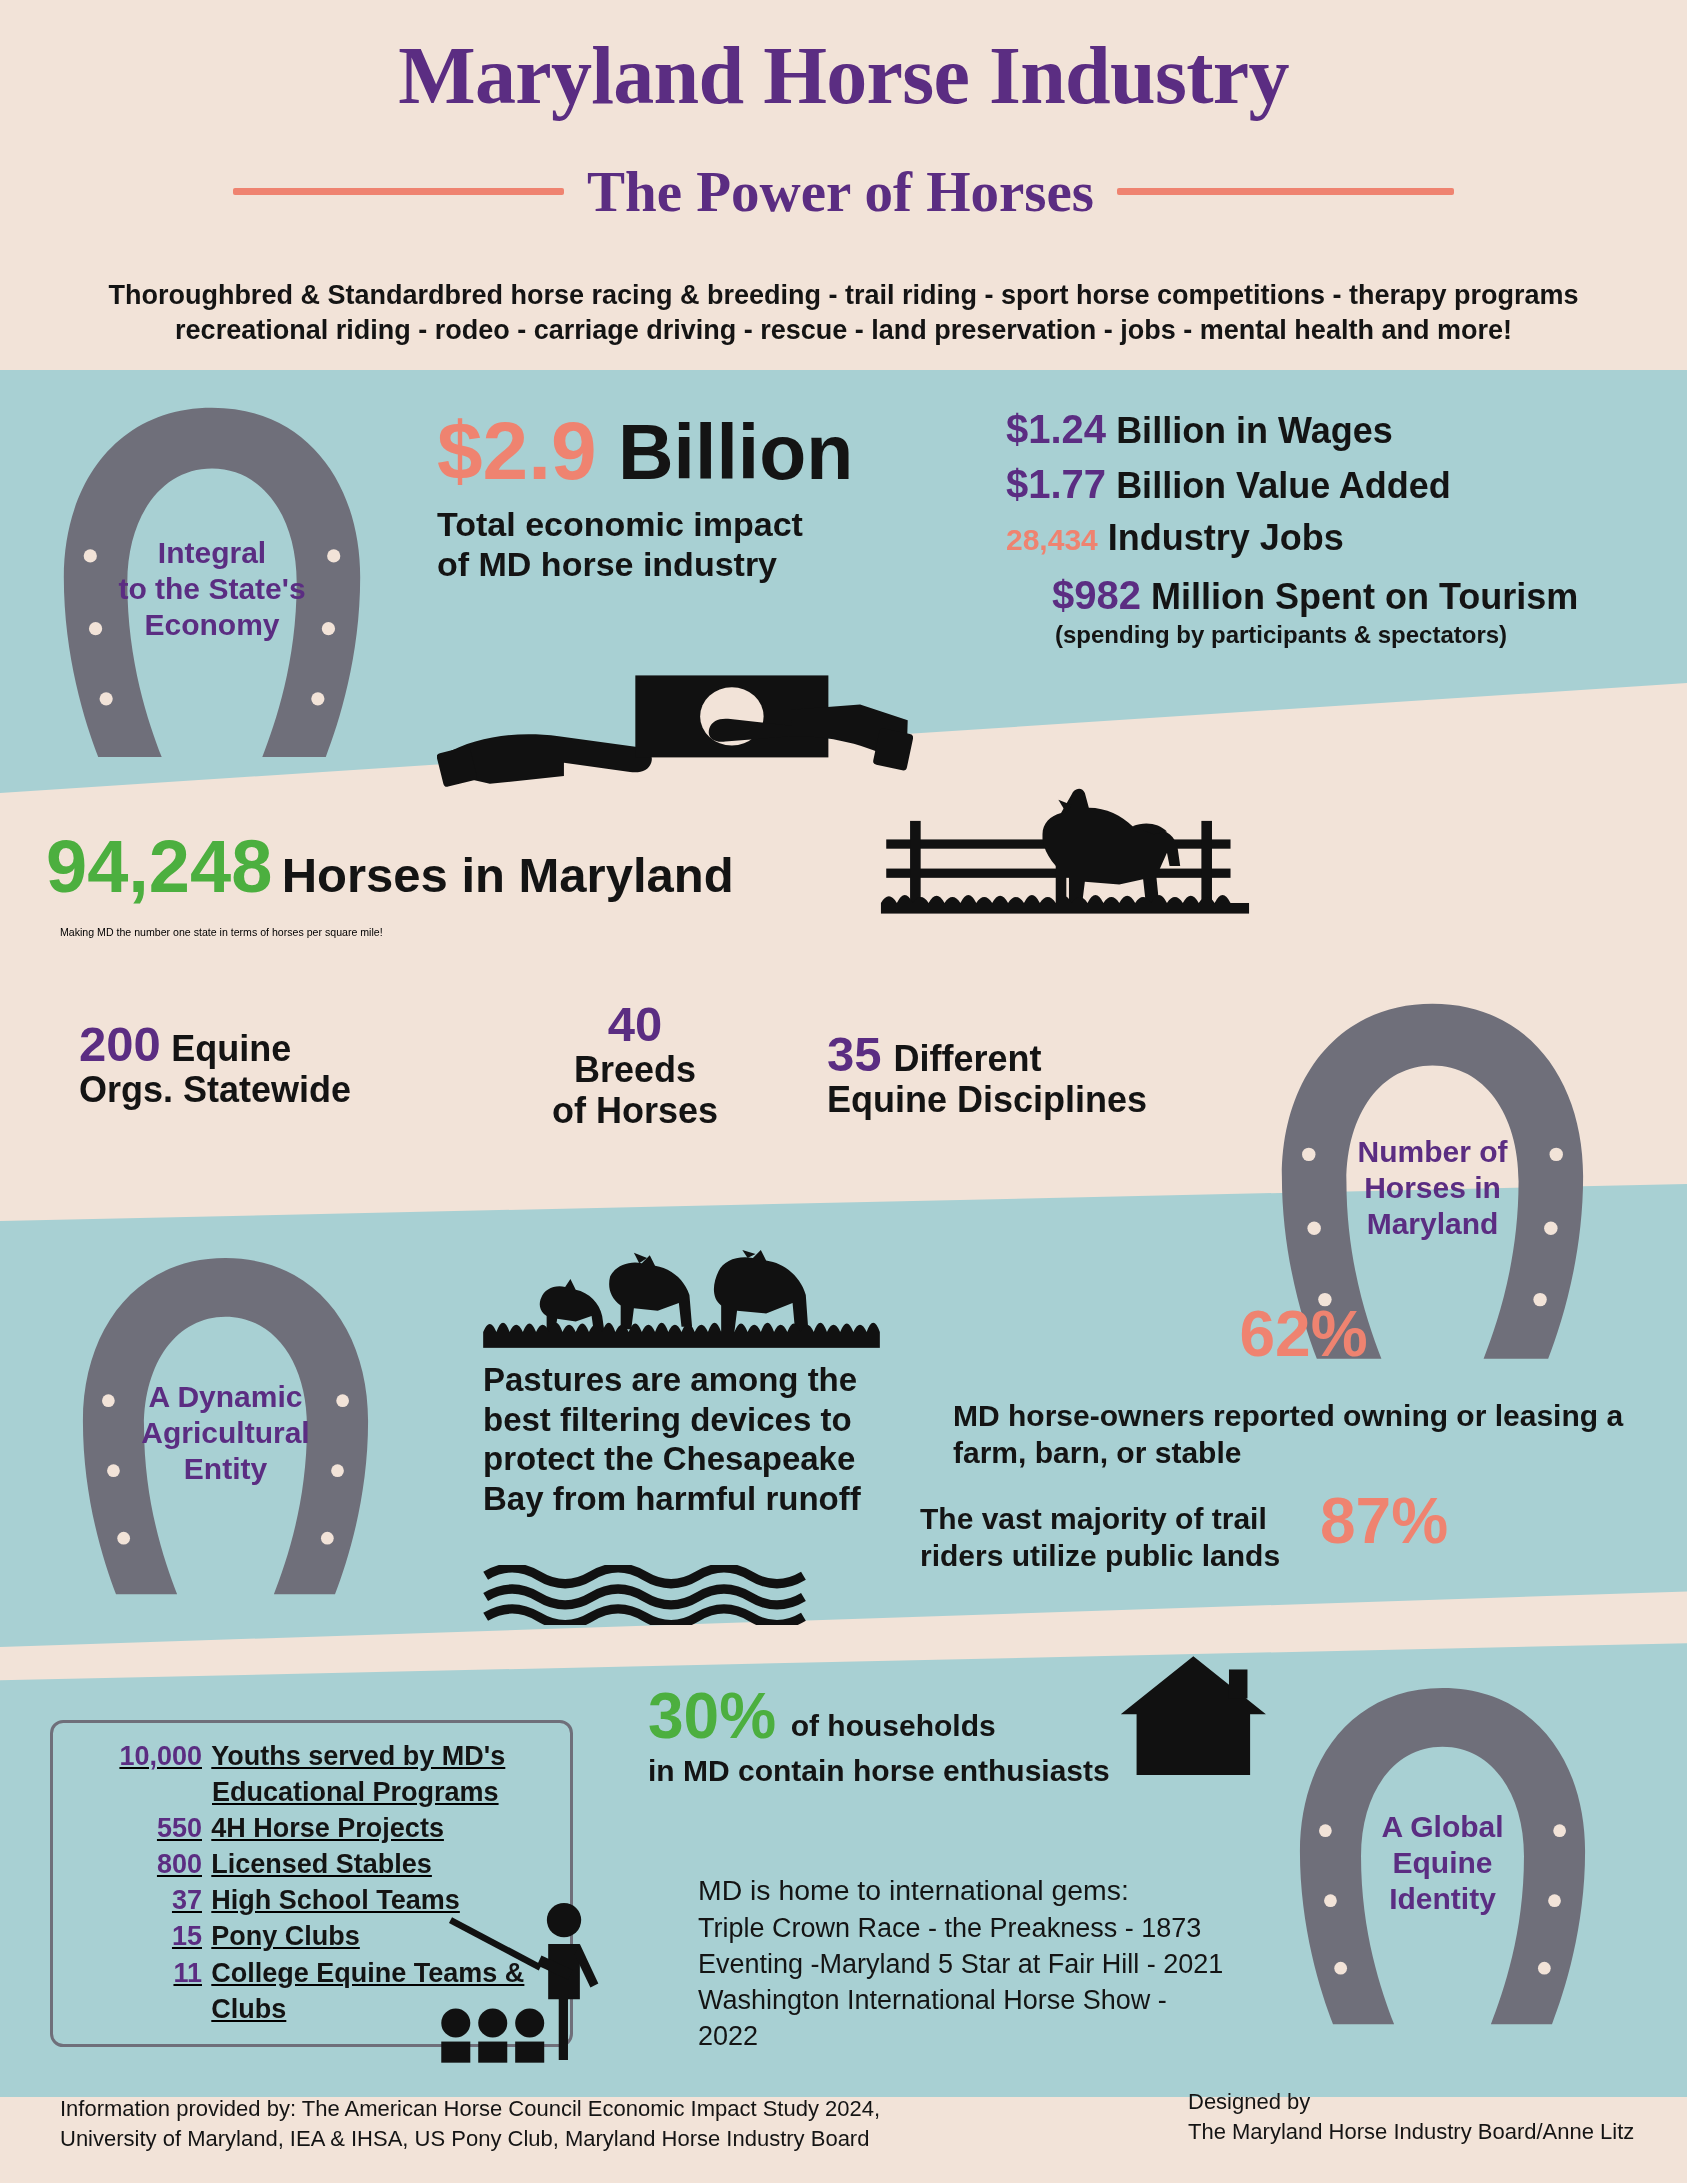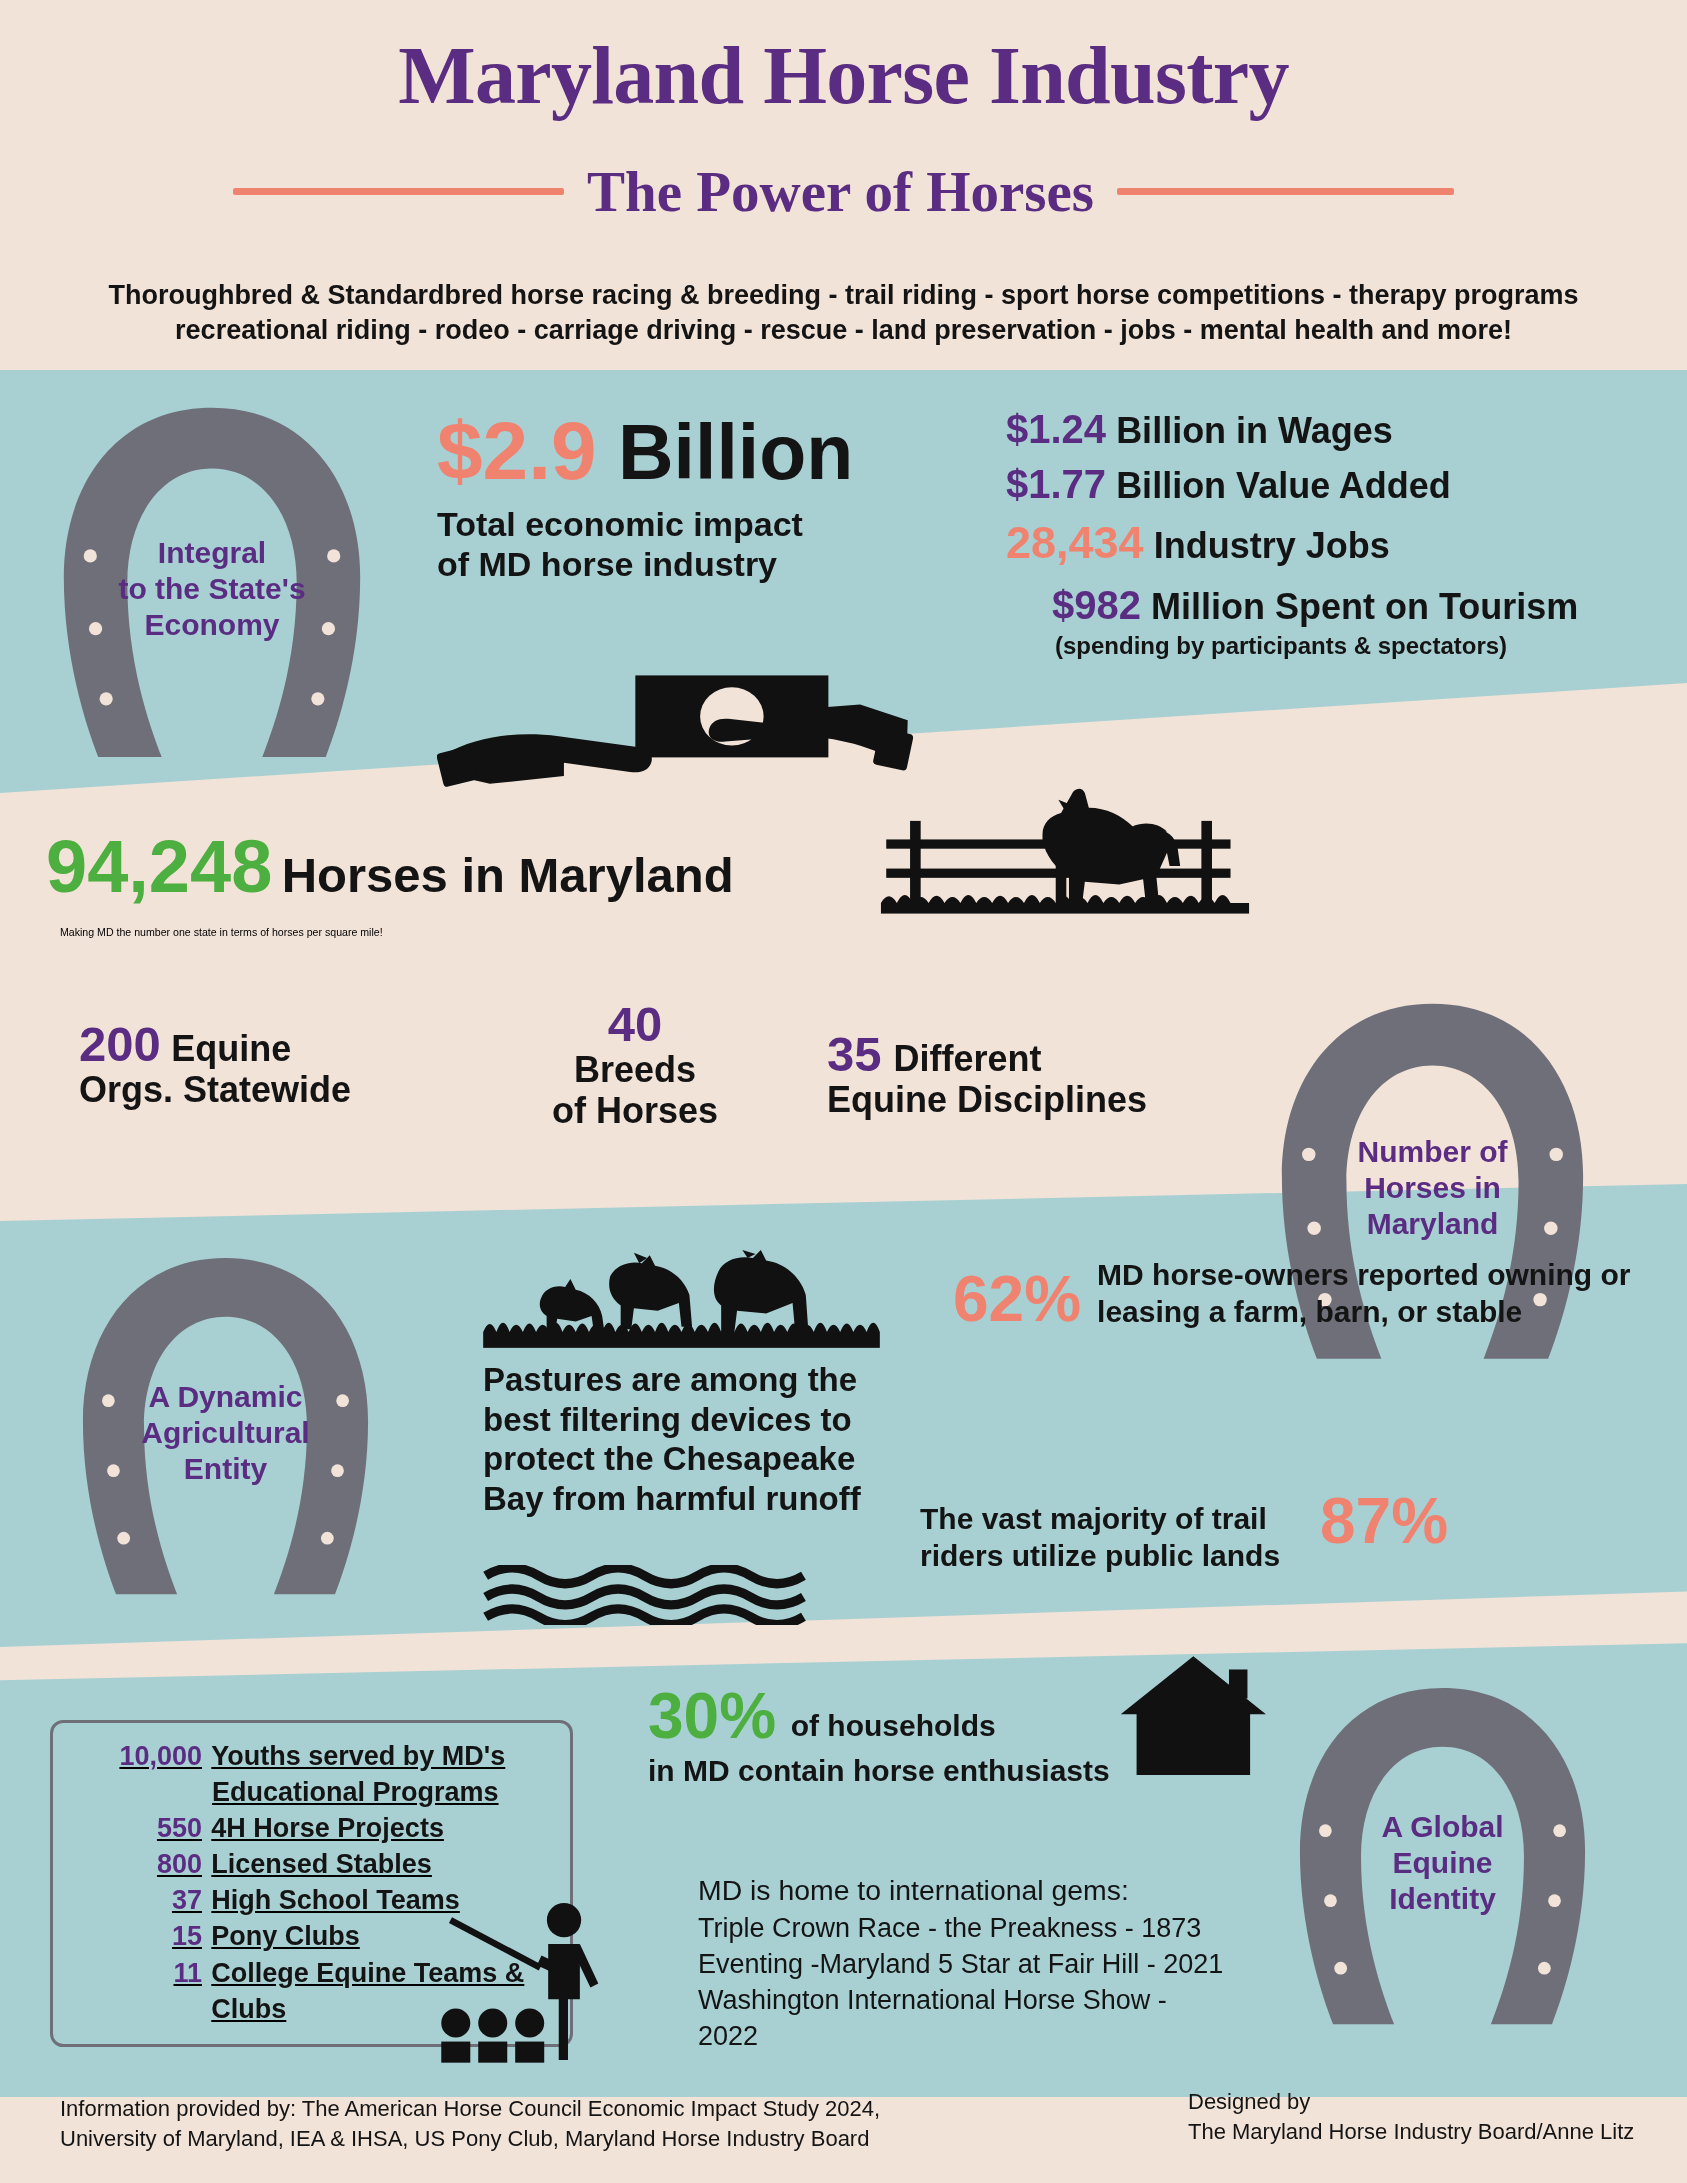--- a/index.html
+++ b/index.html
@@ -321,21 +321,21 @@
   <div class="layer" style="top:407px; left:1006px; width:662px;">
     <div class="stat-line">
       <span class="num purple">$1.24</span>
       <span>Billion in Wages</span>
     </div>
     <div class="stat-line" style="margin-top:10.6px;">
       <span class="num purple">$1.77</span>
       <span>Billion Value Added</span>
     </div>
     <div class="stat-line" style="margin-top:10.6px;">
-      <span class="num coral" style="font-size:45px;margin-top:44px;">28,434</span>
+      <span class="num coral" style="font-size:30px;margin-top:44px;">28,434</span>
       <span>Industry Jobs</span>
     </div>
     <div class="stat-line" style="margin-top:14.6px; padding-left:46px;">
       <span class="num purple">$982</span>
       <span>Million Spent on Tourism</span>
     </div>
     <div class="stat-note" style="padding-left:49px; margin-top:4px;">(spending by participants &amp; spectators)</div>
   </div>
 
   <div class="layer" style="top:830px; left:46px; width:860px; display:flex; align-items:baseline; gap:9.3px;">
@@ -427,21 +427,21 @@
   <div class="layer pasture-text" style="top:1360px; left:483px; width:410px;">Pastures are among the best filtering devices to protect the Chesapeake Bay from harmful runoff</div>
 
   <div class="layer" style="top:1565px; left:483px;">
     <svg width="384" height="60" viewBox="0 0 290 45">
       <path d="M2 8 q20 -12 40 0 q20 12 40 0 q20 -12 40 0 q20 12 40 0 q20 -12 40 0 q20 12 40 0" stroke="#111" stroke-width="7" fill="none"></path>
       <path d="M2 24 q20 -12 40 0 q20 12 40 0 q20 -12 40 0 q20 12 40 0 q20 -12 40 0 q20 12 40 0" stroke="#111" stroke-width="7" fill="none"></path>
       <path d="M2 39 q20 -12 40 0 q20 12 40 0 q20 -12 40 0 q20 12 40 0 q20 -12 40 0 q20 12 40 0" stroke="#111" stroke-width="7" fill="none"></path>
     </svg>
   </div>
 
-  <div class="layer" style="top:1241px; left:953px; width:701px; display:flex; align-items:flex-end; gap:16px;">
+  <div class="layer" style="top:1302px; left:953px; width:701px; display:flex; align-items:center; gap:16px;flex-direction:column;">
     <div class="pct-big">62%</div>
     <div class="pct-text" style="padding-top:14.6px;">MD horse-owners reported owning or leasing a farm, barn, or stable</div>
   </div>
 
   <div class="layer" style="top:1489px; left:920px; width:741px; display:flex; align-items:flex-start; gap:16px;">
     <div class="pct-text" style="width:384px; padding-top:10.6px;">The vast majority of trail riders utilize public lands</div>
     <div class="pct-big">87%</div>
   </div>
 
   <div class="layer" style="top:1720px; left:50px; width:523px;">

